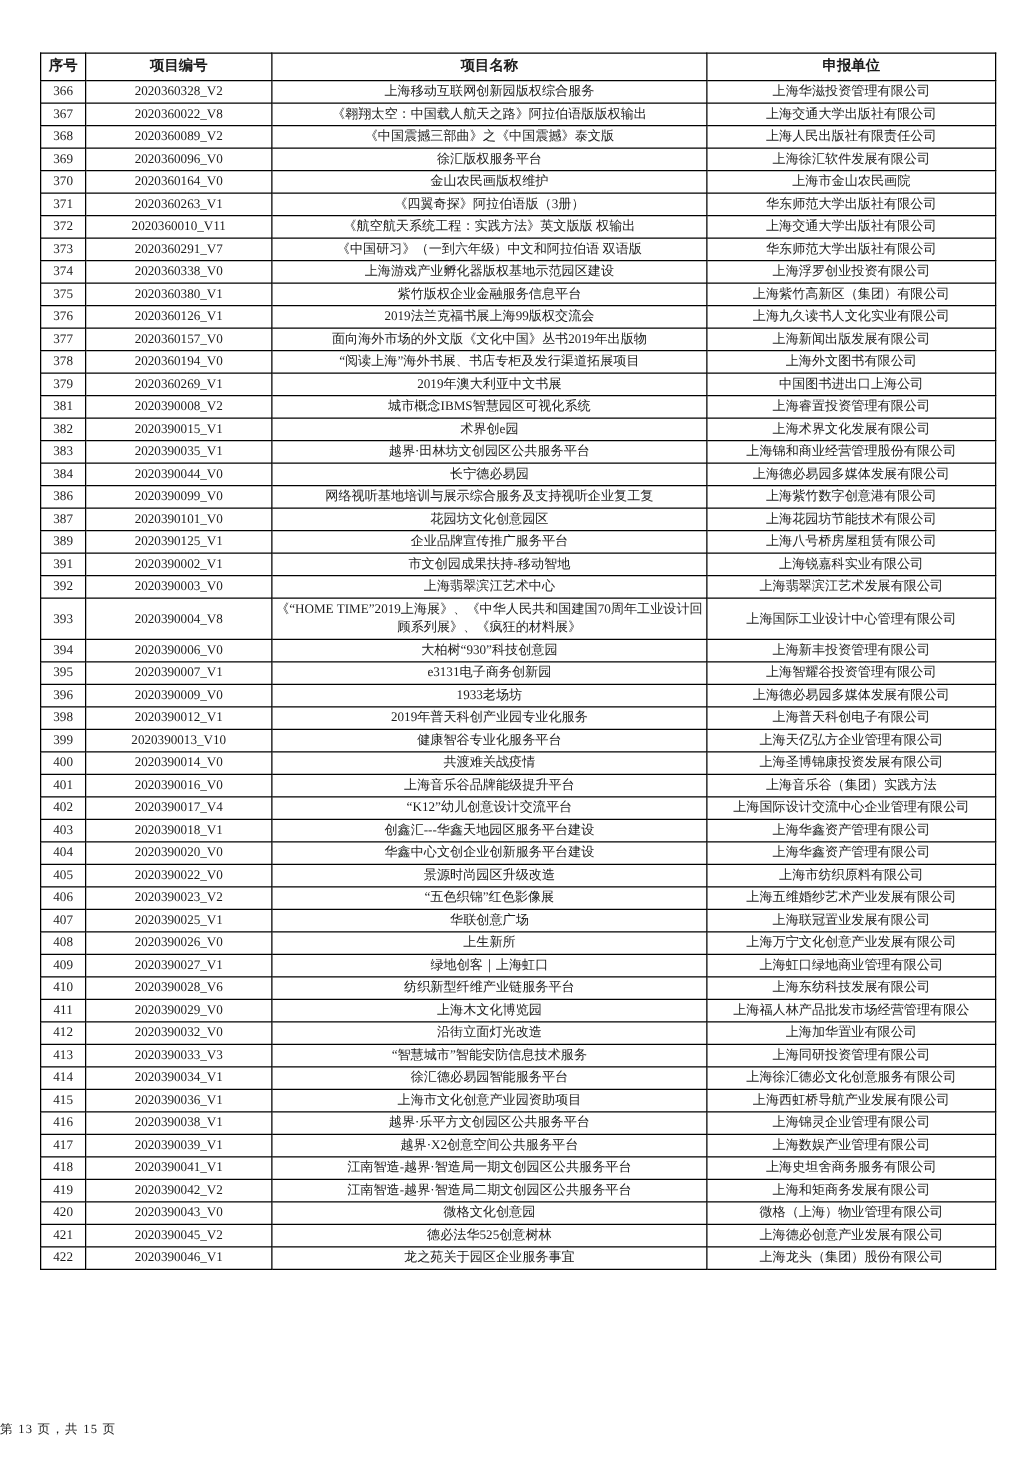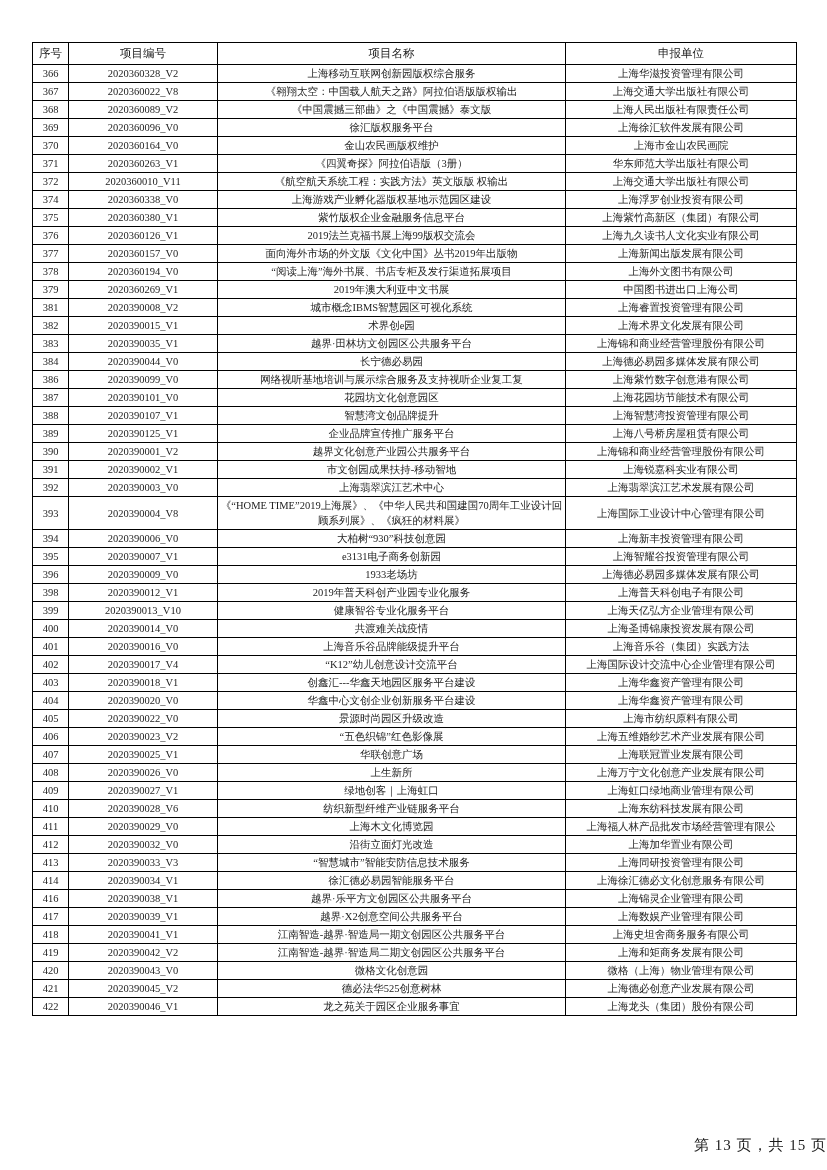--- a/index.html
+++ b/index.html
@@ -25,35 +25,35 @@
     text-align:center;
     vertical-align:middle;
     font-size:10.5px;
     line-height:15px;
     height:15px;
     padding:1px 2px;
     overflow:hidden;
     word-break:break-all;
   }
   .project-table th {
-    font-weight:normal;
+    font-weight:bold;
     font-size:11.5px;
     height:19px;
   }
   .col-seq  { width:36px; }
   .col-id   { width:149px; }
   .col-name { width:348px; }
   .col-unit { width:231px; }
   .page-footer {
     position:absolute;
     left:0;
     top:1136px;
     width:100%;
-    text-align:right;
-    font-size:15px;
+    text-align:left;
+    font-size:10px;
     letter-spacing:1px;
     color:#1c1c1c;
   }
 </style>
 </head>
 <body>
 
 <div class="page">
 
   <table class="project-table">
@@ -108,20 +108,26 @@
           <td>《四翼奇探》阿拉伯语版（3册）</td>
           <td>华东师范大学出版社有限公司</td>
         </tr>
         <tr>
           <td>372</td>
           <td>2020360010_V11</td>
           <td>《航空航天系统工程：实践方法》英文版版 权输出</td>
           <td>上海交通大学出版社有限公司</td>
         </tr>
         <tr>
+          <td>373</td>
+          <td>2020360291_V7</td>
+          <td>《中国研习》（一到六年级）中文和阿拉伯语 双语版</td>
+          <td>华东师范大学出版社有限公司</td>
+        </tr>
+        <tr>
           <td>374</td>
           <td>2020360338_V0</td>
           <td>上海游戏产业孵化器版权基地示范园区建设</td>
           <td>上海浮罗创业投资有限公司</td>
         </tr>
         <tr>
           <td>375</td>
           <td>2020360380_V1</td>
           <td>紫竹版权企业金融服务信息平台</td>
           <td>上海紫竹高新区（集团）有限公司</td>
@@ -180,38 +186,26 @@
           <td>网络视听基地培训与展示综合服务及支持视听企业复工复</td>
           <td>上海紫竹数字创意港有限公司</td>
         </tr>
         <tr>
           <td>387</td>
           <td>2020390101_V0</td>
           <td>花园坊文化创意园区</td>
           <td>上海花园坊节能技术有限公司</td>
         </tr>
         <tr>
-          <td>388</td>
-          <td>2020390107_V1</td>
-          <td>智慧湾文创品牌提升</td>
-          <td>上海智慧湾投资管理有限公司</td>
-        </tr>
-        <tr>
           <td>389</td>
           <td>2020390125_V1</td>
           <td>企业品牌宣传推广服务平台</td>
           <td>上海八号桥房屋租赁有限公司</td>
         </tr>
         <tr>
-          <td>390</td>
-          <td>2020390001_V2</td>
-          <td>越界文化创意产业园公共服务平台</td>
-          <td>上海锦和商业经营管理股份有限公司</td>
-        </tr>
-        <tr>
           <td>391</td>
           <td>2020390002_V1</td>
           <td>市文创园成果扶持-移动智地</td>
           <td>上海锐嘉科实业有限公司</td>
         </tr>
         <tr>
           <td>392</td>
           <td>2020390003_V0</td>
           <td>上海翡翠滨江艺术中心</td>
           <td>上海翡翠滨江艺术发展有限公司</td>
@@ -336,20 +330,26 @@
           <td>“智慧城市”智能安防信息技术服务</td>
           <td>上海同研投资管理有限公司</td>
         </tr>
         <tr>
           <td>414</td>
           <td>2020390034_V1</td>
           <td>徐汇德必易园智能服务平台</td>
           <td>上海徐汇德必文化创意服务有限公司</td>
         </tr>
         <tr>
+          <td>415</td>
+          <td>2020390036_V1</td>
+          <td>上海市文化创意产业园资助项目</td>
+          <td>上海西虹桥导航产业发展有限公司</td>
+        </tr>
+        <tr>
           <td>416</td>
           <td>2020390038_V1</td>
           <td>越界·乐平方文创园区公共服务平台</td>
           <td>上海锦灵企业管理有限公司</td>
         </tr>
         <tr>
           <td>417</td>
           <td>2020390039_V1</td>
           <td>越界·X2创意空间公共服务平台</td>
           <td>上海数娱产业管理有限公司</td>

